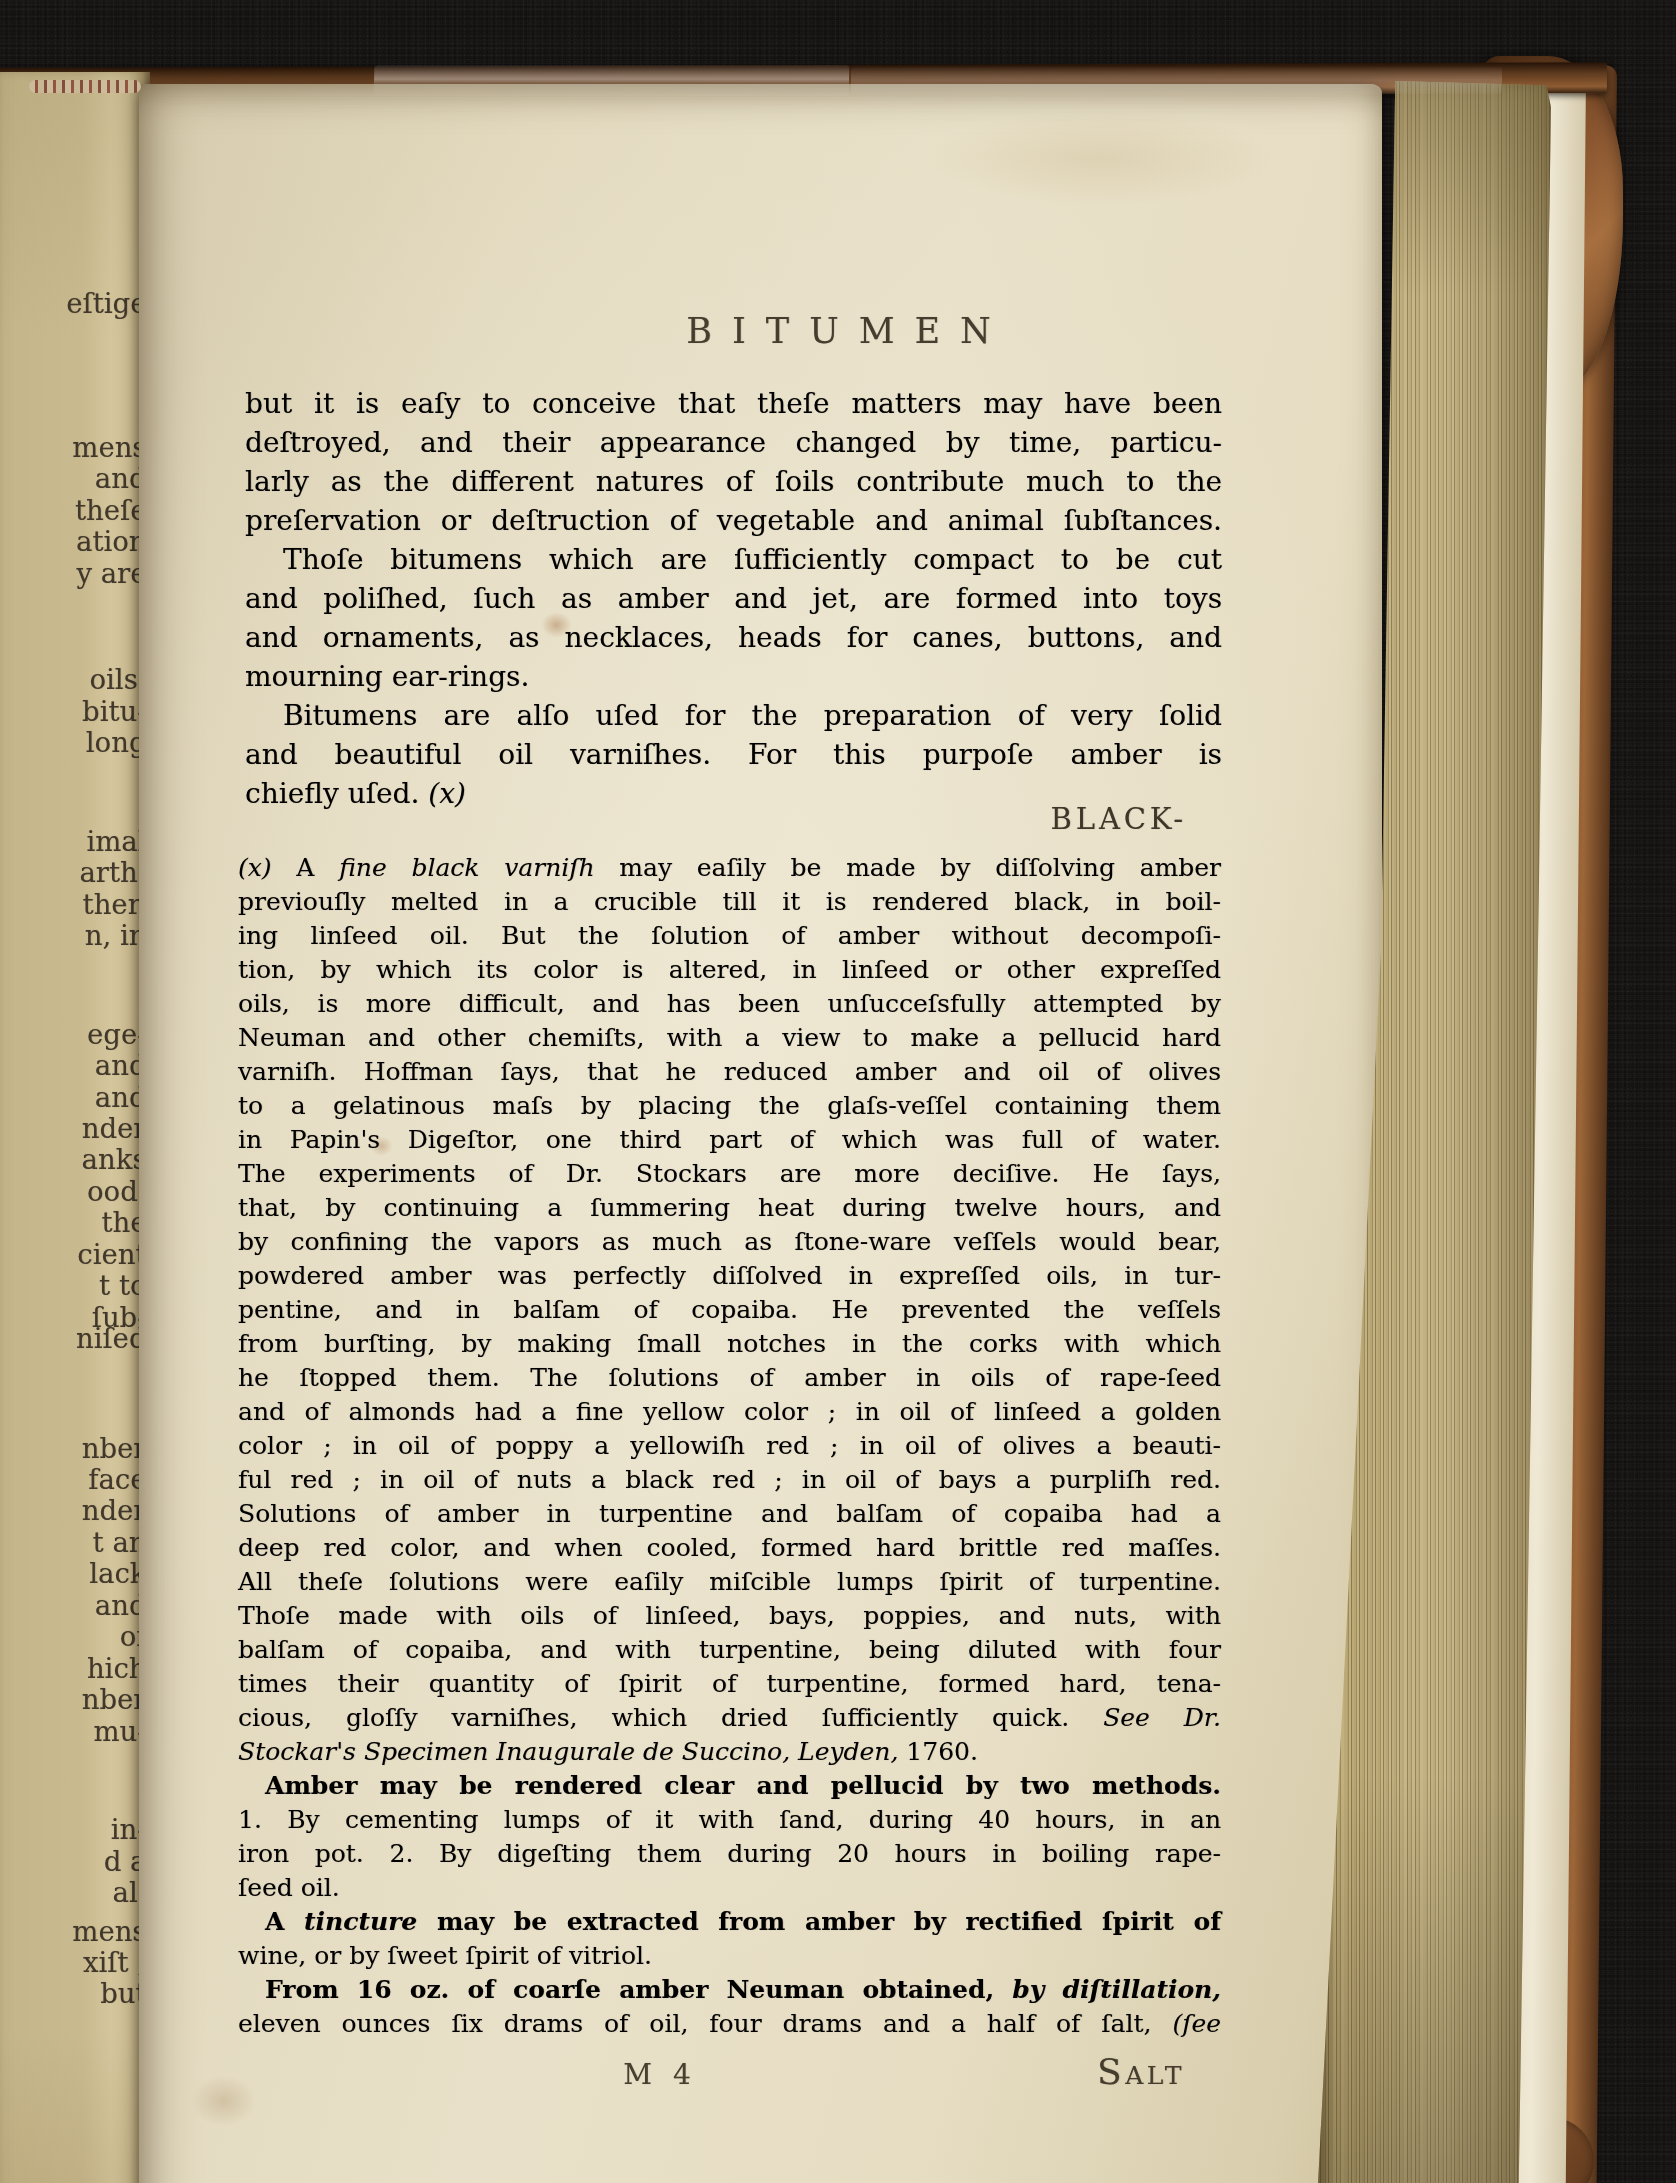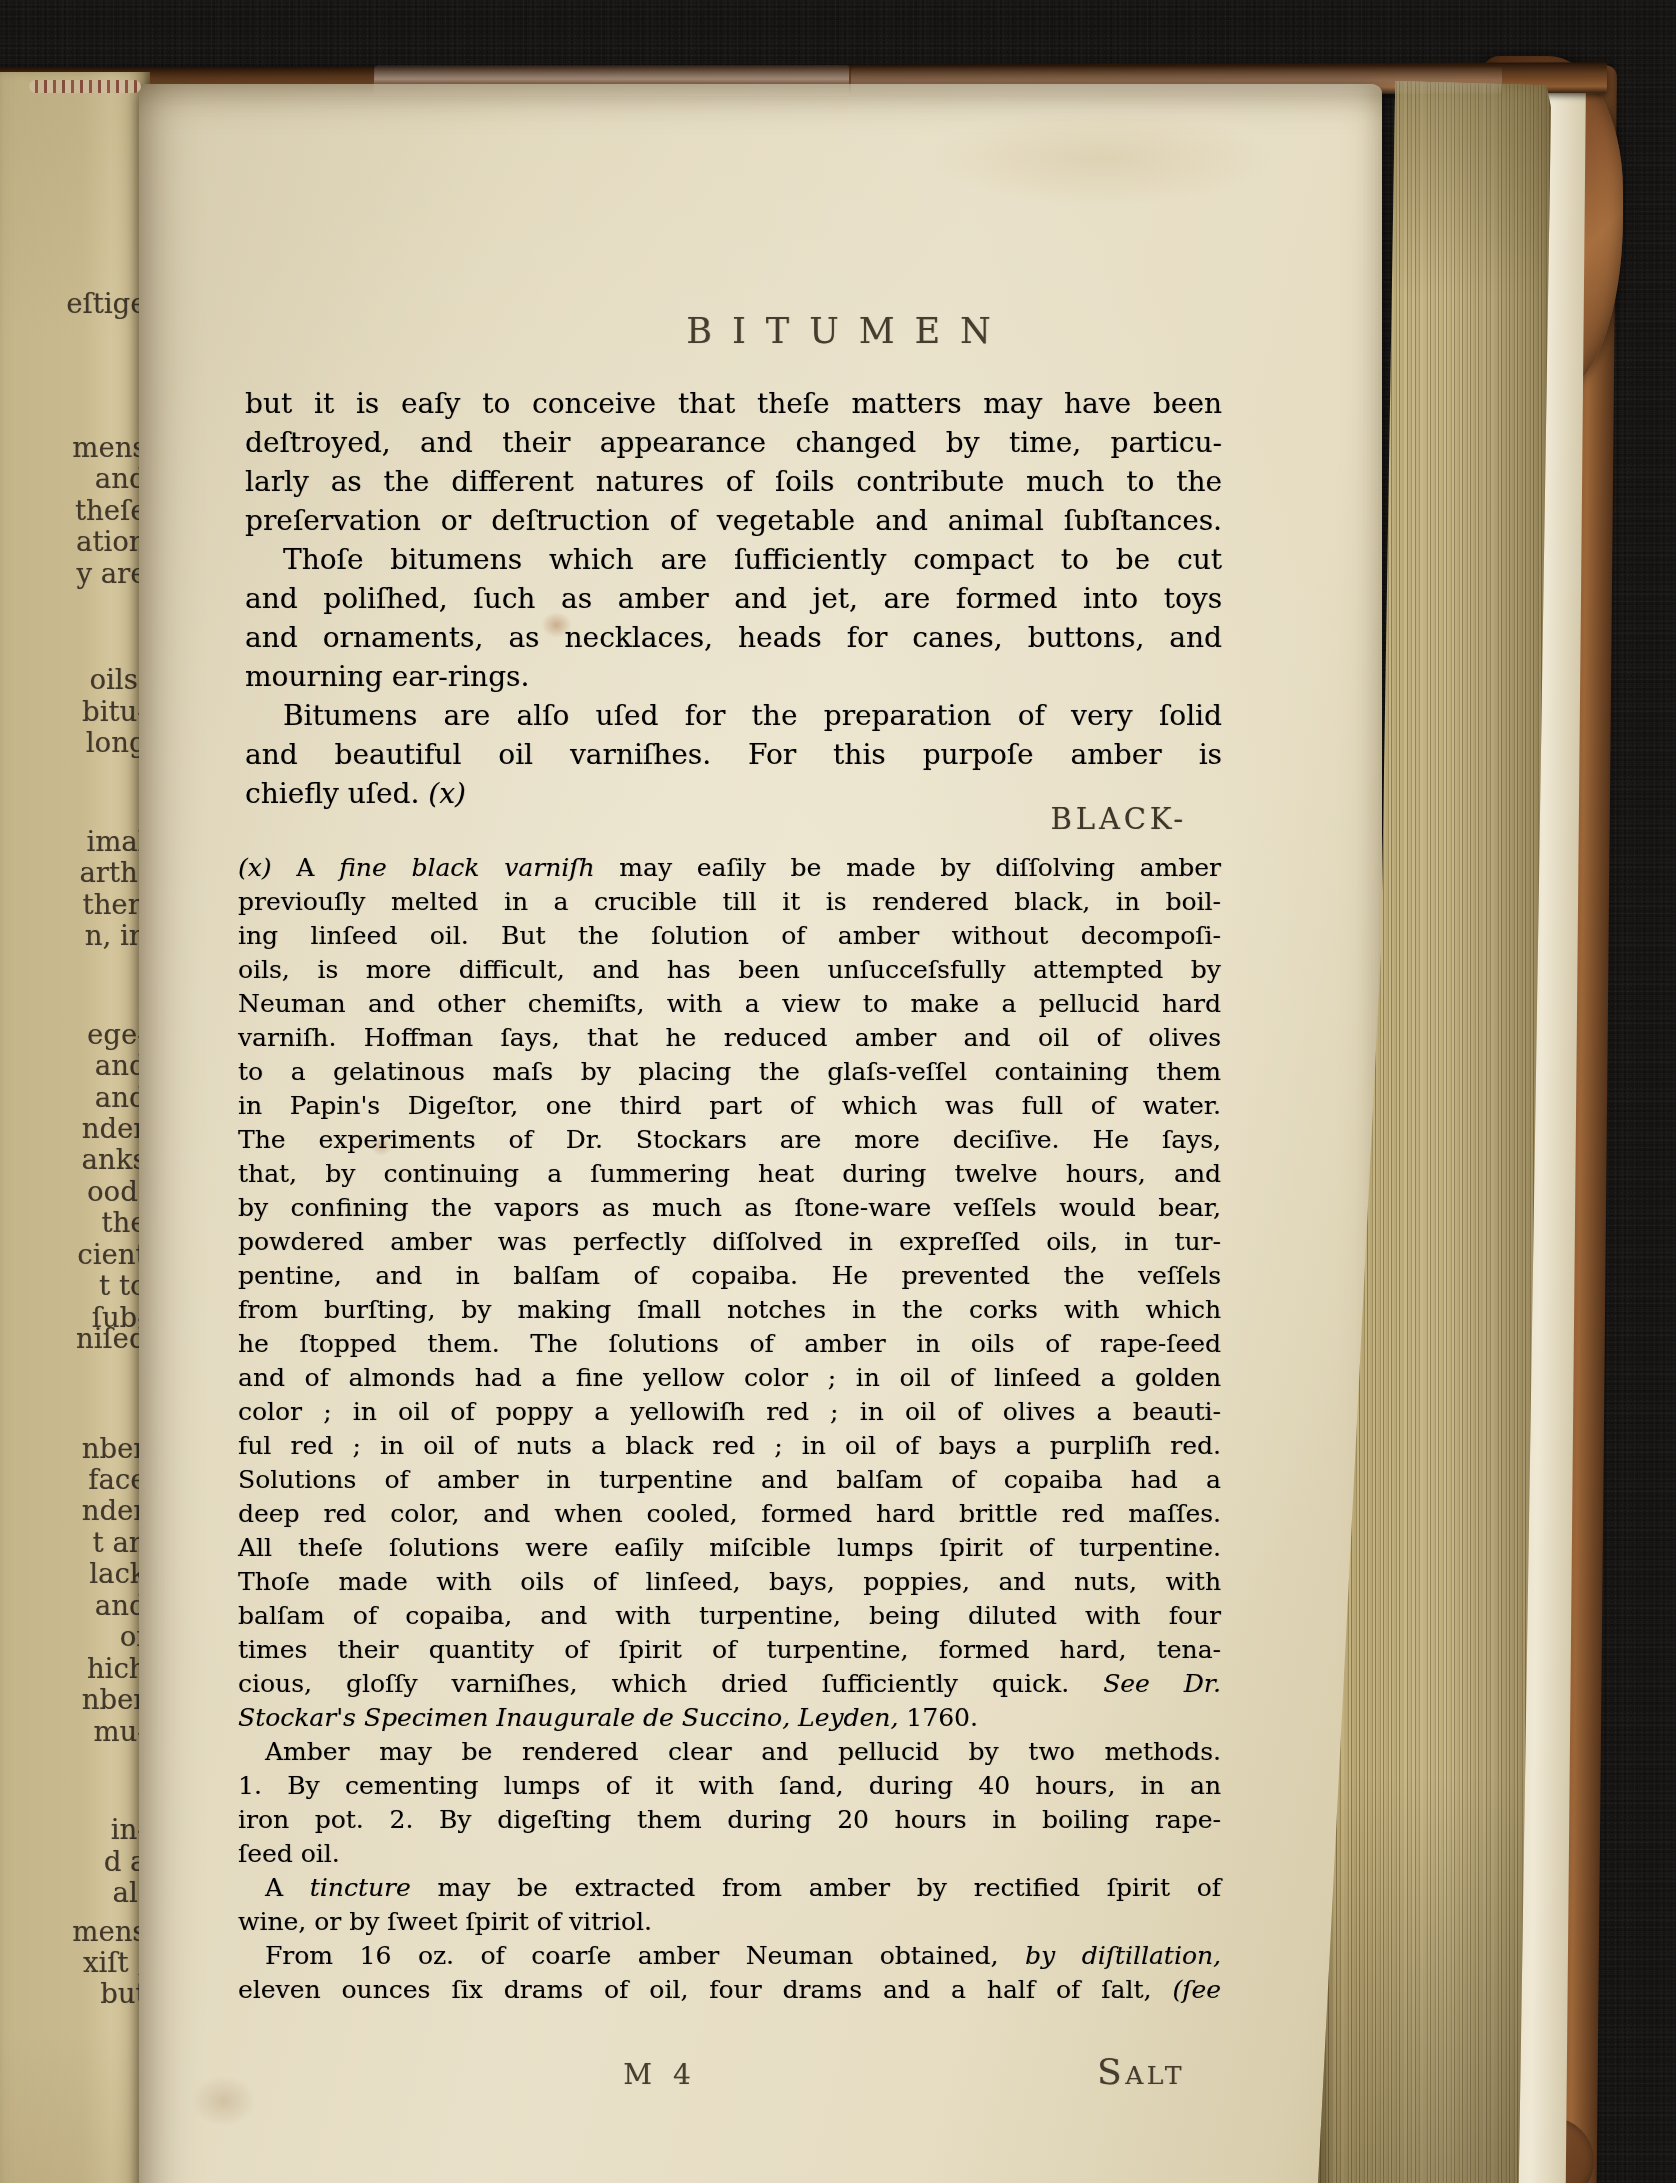--- a/index.html
+++ b/index.html
@@ -86,21 +86,21 @@
     text-shadow:0.4px 0.4px 0.9px rgba(64,54,40,.4);}
   .text-block{position:absolute;white-space:nowrap;}
   .text-block .tl{white-space:nowrap;text-align:justify;text-align-last:justify;
     text-shadow:0.4px 0.4px 0.9px rgba(64,54,40,.36);}
   .text-block .tl.end{text-align-last:left;}
   .body-block{left:245px;top:352px;width:977px;font-size:28px;margin-top:32px;}
   .body-block .tl{height:39px;line-height:39px;}
   .body-block .tl.ind{text-indent:38px;}
   .foot-block{left:238px;top:851px;width:983px;font-size:25px;}
   .foot-block .tl{height:34px;line-height:34px;}
-  .foot-block .tl.ind{text-indent:27px;}
+  .foot-block .tl.ind{text-indent:27px;font-weight:bold;}
   .text-block em{font-style:italic;}
   .catch-black{position:absolute;right:490px;top:802px;font-size:29px;letter-spacing:3.9px;
     color:#3f3629;text-shadow:0.4px 0.4px 0.9px rgba(64,54,40,.4);}
   .signature{position:absolute;left:603px;top:2058px;width:114px;text-align:center;
     font-size:28px;letter-spacing:6.1px;color:#47402f;text-shadow:0.4px 0.4px 0.9px rgba(64,54,40,.4);}
   .catch-salt{position:absolute;right:492px;top:2051px;font-size:36px;letter-spacing:3.5px;
     font-variant:small-caps;color:#453d2d;text-shadow:0.4px 0.4px 0.9px rgba(64,54,40,.4);}
 </style>
 </head>
 <body>
@@ -179,20 +179,21 @@
       <div class="tl"><span>and beautiful oil varniſhes.  For this purpoſe amber is</span></div>
       <div class="tl end"><span>chiefly uſed.   </span><em>(x)</em></div>
     </div>
 
   <div class="catch-black">BLACK-</div>
 
   <div class="text-block foot-block">
       <div class="tl"><em>(x) </em><span>A </span><em>fine black varniſh</em><span> may eaſily be made by diſſolving amber</span></div>
       <div class="tl"><span>previouſly melted in a crucible till it is rendered black, in boil-</span></div>
       <div class="tl"><span>ing linſeed oil.  But the ſolution of amber without decompoſi-</span></div>
+      <div class="tl"><span>tion, by which its color is altered, in linſeed or other expreſſed</span></div>
       <div class="tl"><span>oils, is more difficult, and has been unſucceſsfully attempted by</span></div>
       <div class="tl"><span>Neuman and other chemiſts, with a view to make a pellucid hard</span></div>
       <div class="tl"><span>varniſh.  Hoffman ſays, that he reduced amber and oil of olives</span></div>
       <div class="tl"><span>to a gelatinous maſs by placing the glaſs-veſſel containing them</span></div>
       <div class="tl"><span>in Papin's Digeſtor, one third part of which was full of water.</span></div>
       <div class="tl"><span>The experiments of Dr. Stockars are more deciſive.  He ſays,</span></div>
       <div class="tl"><span>that, by continuing a ſummering heat during twelve hours, and</span></div>
       <div class="tl"><span>by confining the vapors as much as ſtone-ware veſſels would bear,</span></div>
       <div class="tl"><span>powdered amber was perfectly diſſolved in expreſſed oils, in tur-</span></div>
       <div class="tl"><span>pentine, and in balſam of copaiba.  He prevented the veſſels</span></div>

